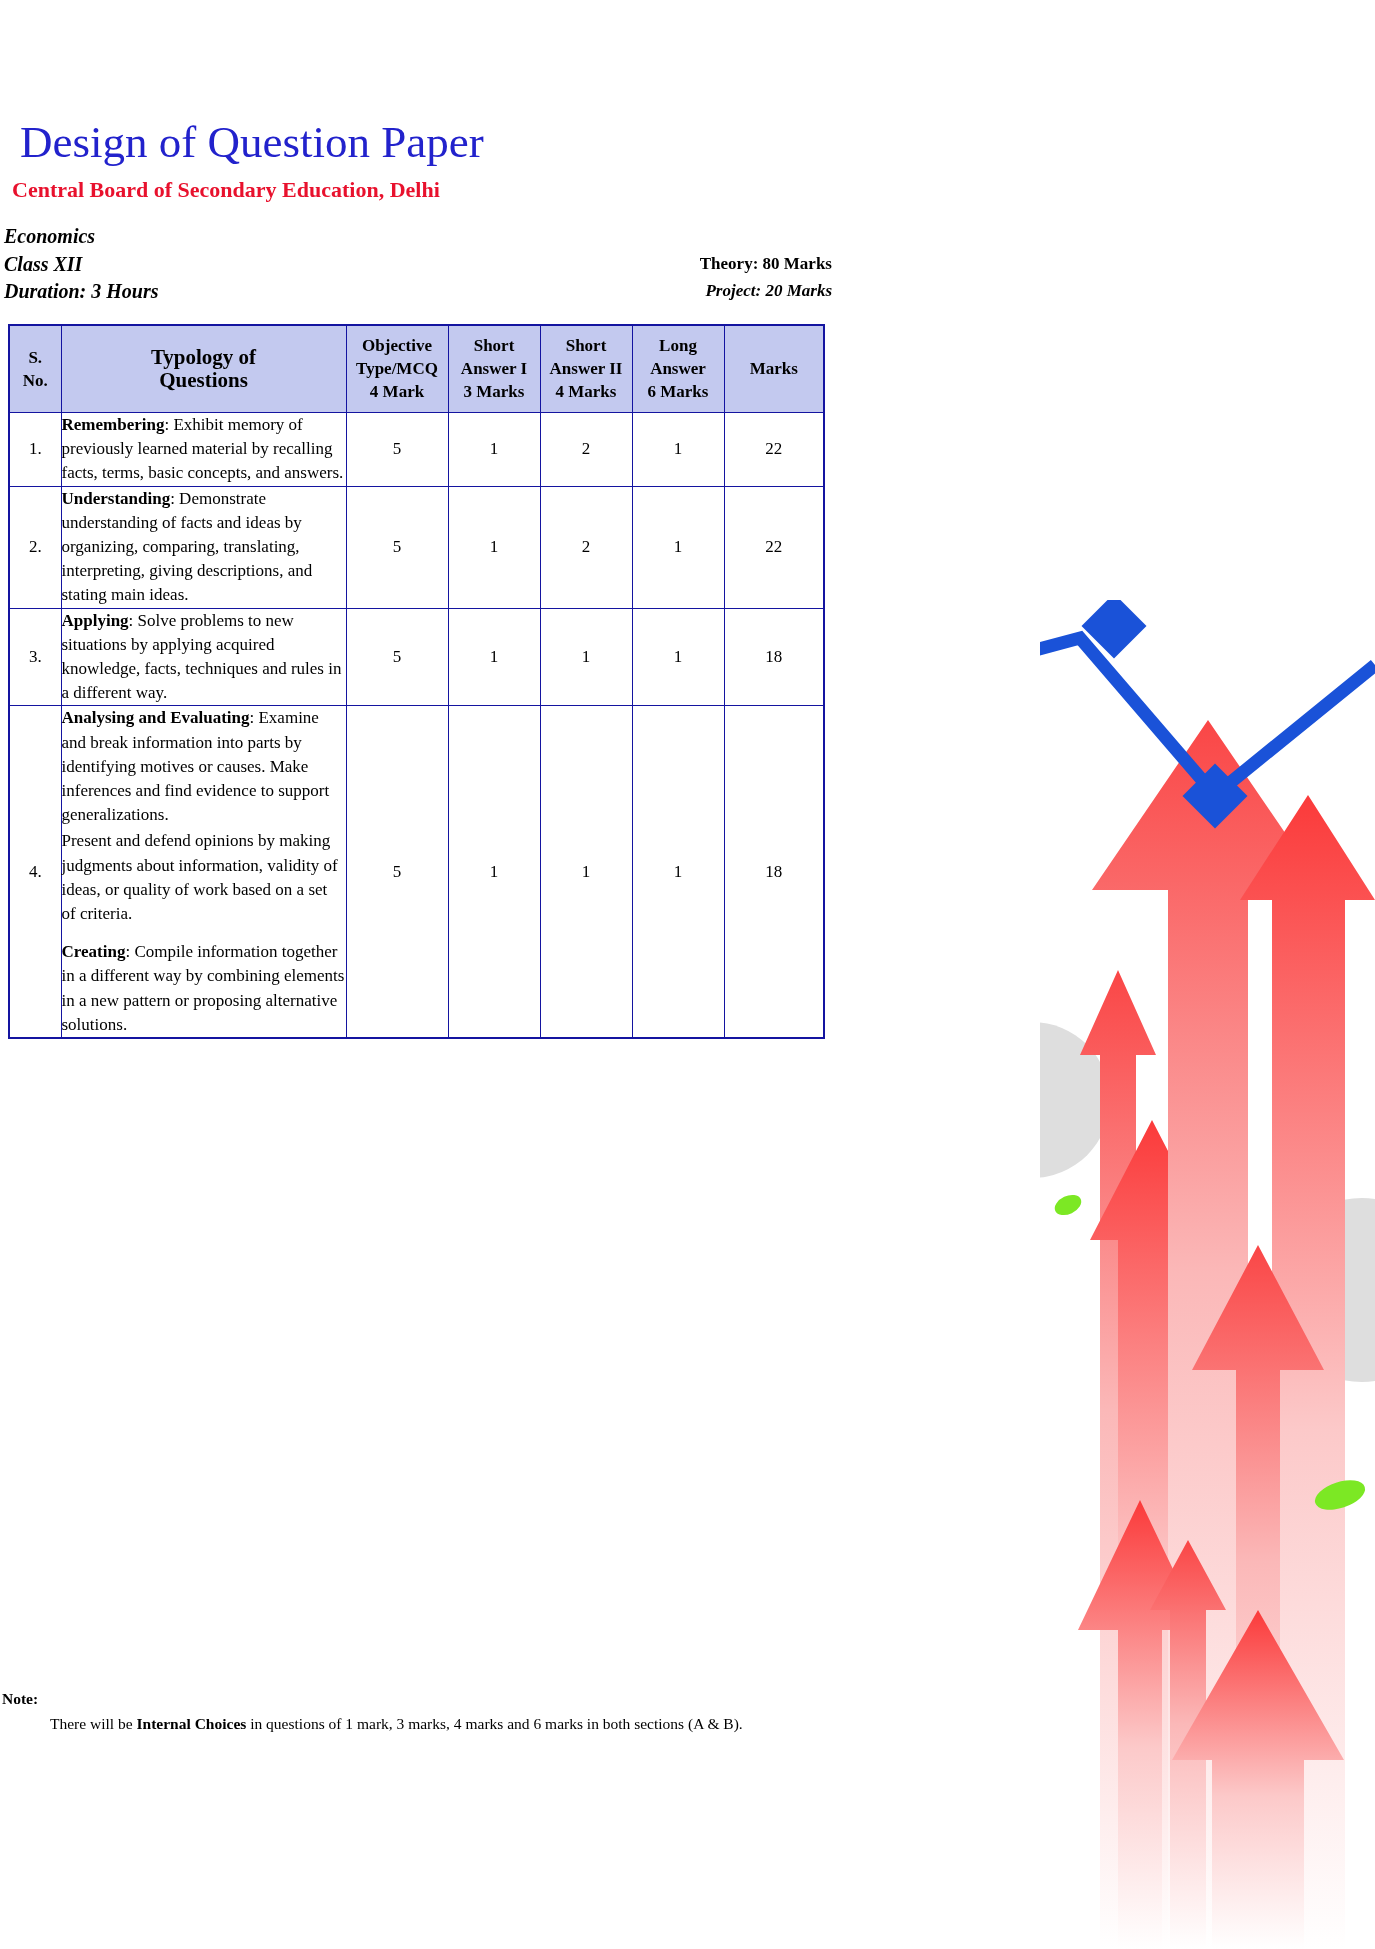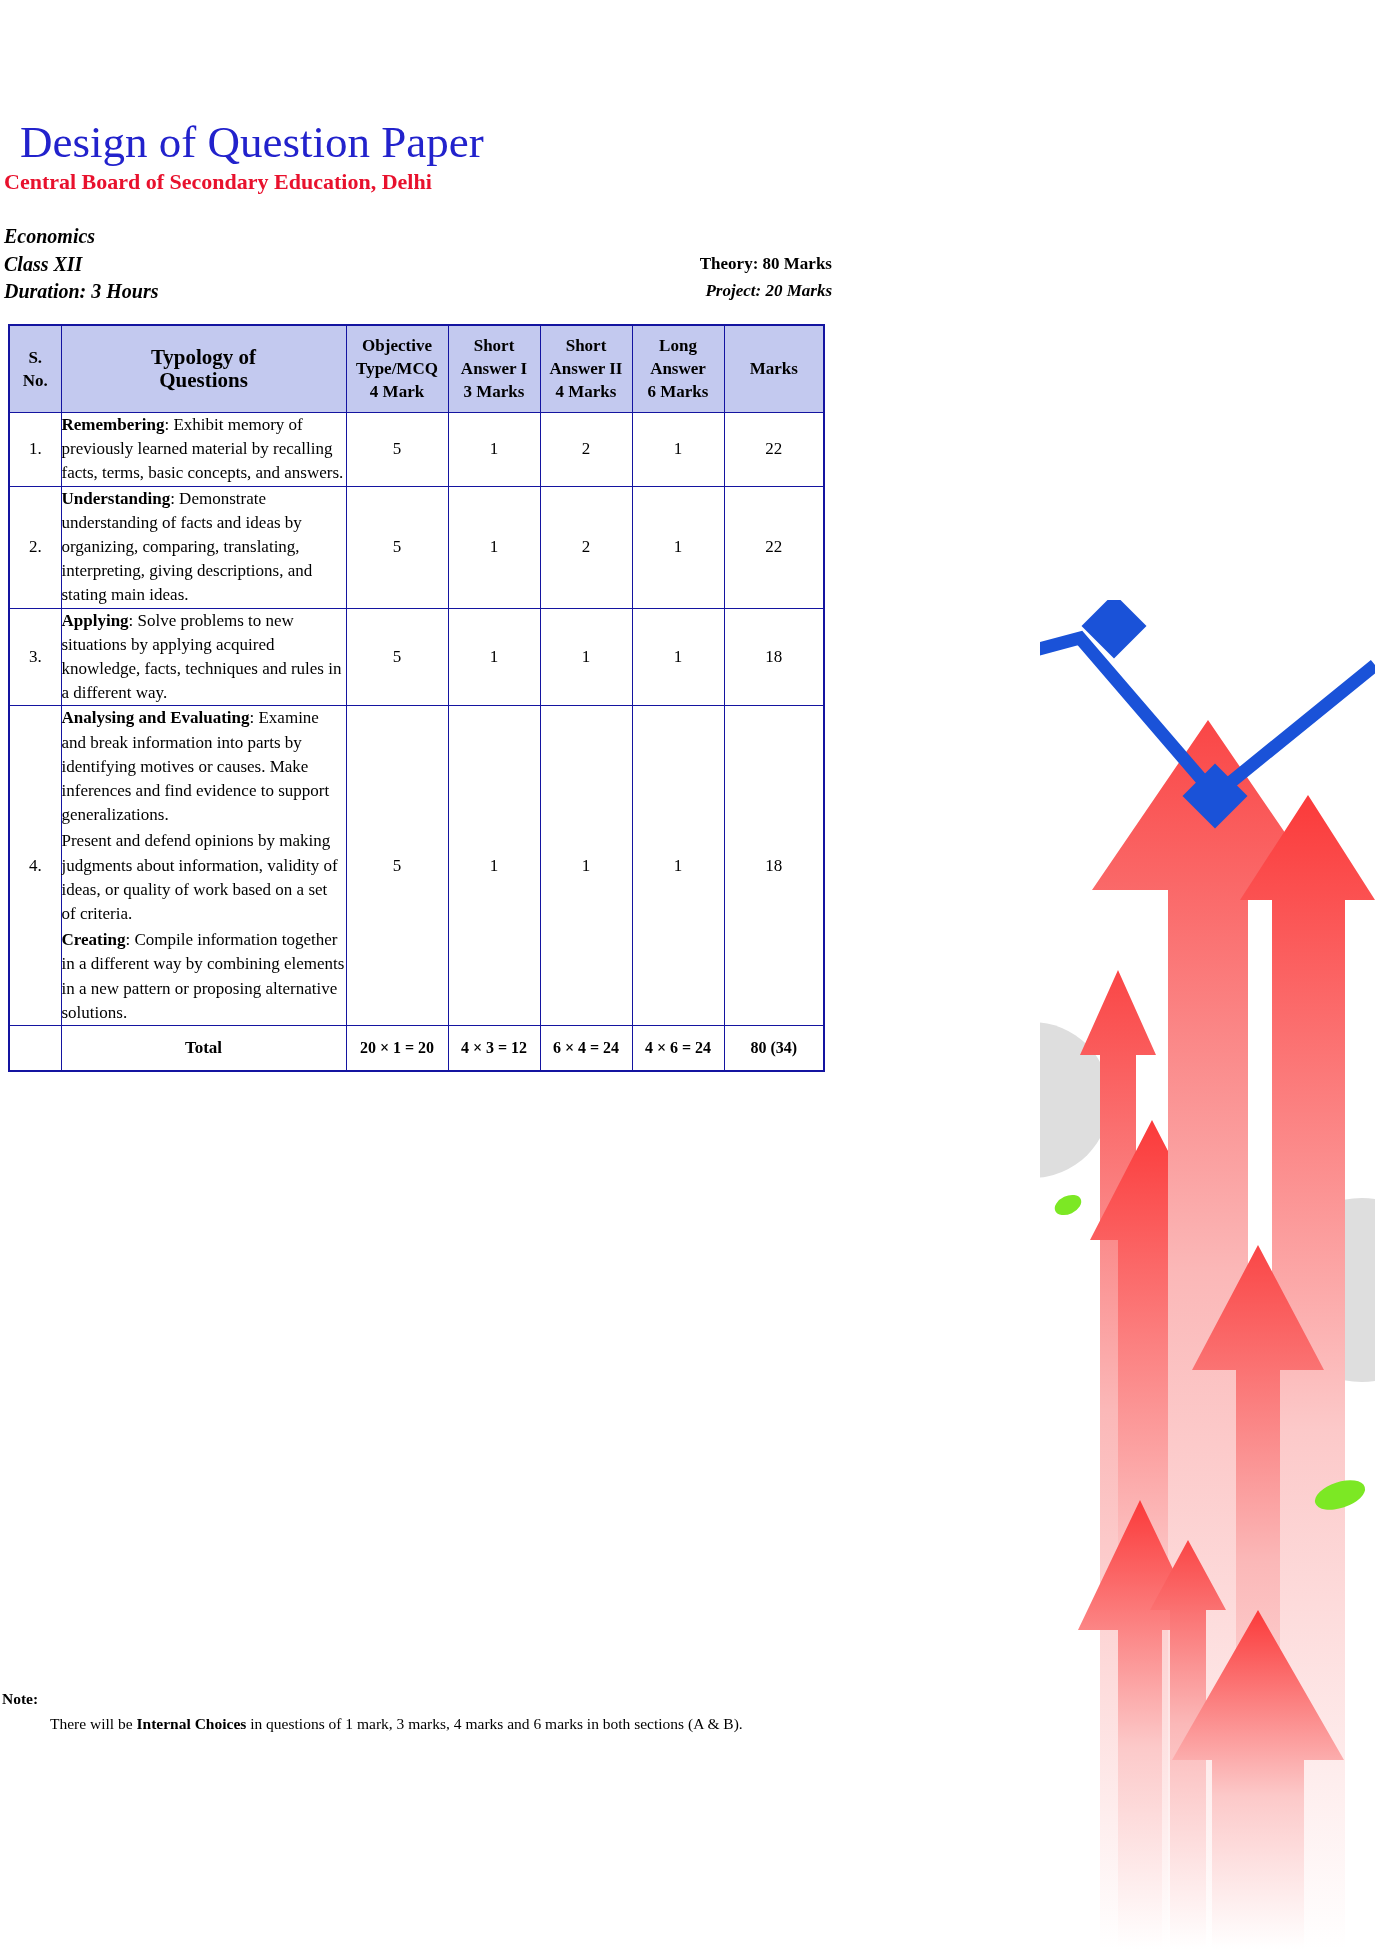--- a/index.html
+++ b/index.html
@@ -50,21 +50,21 @@
   }
   #doc-subtitle {
     position: absolute;
     left: 4px;
     top: 169px;
     font-size: 22px;
     line-height: 26px;
     color: #e8112d;
     font-weight: bold;
     white-space: nowrap;
-    margin: 0;
+    margin: 8px;
   }
 
   .meta-line {
     position: absolute;
     left: 4px;
     font-size: 20px;
     line-height: 20px;
     font-weight: bold;
     white-space: nowrap;
     font-style: italic;
@@ -301,38 +301,29 @@
         <td class="num">1</td>
         <td class="num">1</td>
         <td class="num">18</td>
       </tr>
 
       <tr>
         <td class="sno">4.</td>
         <td class="typ">
           <span class="lead">Analysing and Evaluating</span><span>: Examine and break information into parts by identifying motives or causes. Make inferences and find evidence to support generalizations.</span>
           <div style="margin-top:2px">Present and defend opinions by making judgments about information, validity of ideas, or quality of work based on a set of criteria.</div>
-          <div style="margin-top:2px"><span class="lead">Creating</span><span>: Compile information together in a different way by combining elements in a new pattern or proposing alternative solutions.</span></div>
+          <div style="margin-top:14px"><span class="lead">Creating</span><span>: Compile information together in a different way by combining elements in a new pattern or proposing alternative solutions.</span></div>
         </td>
         <td class="num">5</td>
         <td class="num">1</td>
         <td class="num">1</td>
         <td class="num">1</td>
         <td class="num">18</td>
       </tr>
 
-      <tr class="total-row">
-        <td></td>
-        <td class="ttl-label">Total</td>
-        <td class="ttl-num">20 × 1 = 20</td>
-        <td class="ttl-num">4 × 3 = 12</td>
-        <td class="ttl-num">6 × 4 = 24</td>
-        <td class="ttl-num">4 × 6 = 24</td>
-        <td class="ttl-num">80 (34)</td>
-      </tr>
     </tbody>
   </table>
 
   <div id="note">
     <span class="note-label">Note:</span><span class="note-body"><span>There will be </span><span class="strong">Internal Choices</span><span> in questions of 1 mark, 3 marks, 4 marks and 6 marks in both sections (A &amp; B).</span></span>
   </div>
 
 </div>
 
 </body></html>

